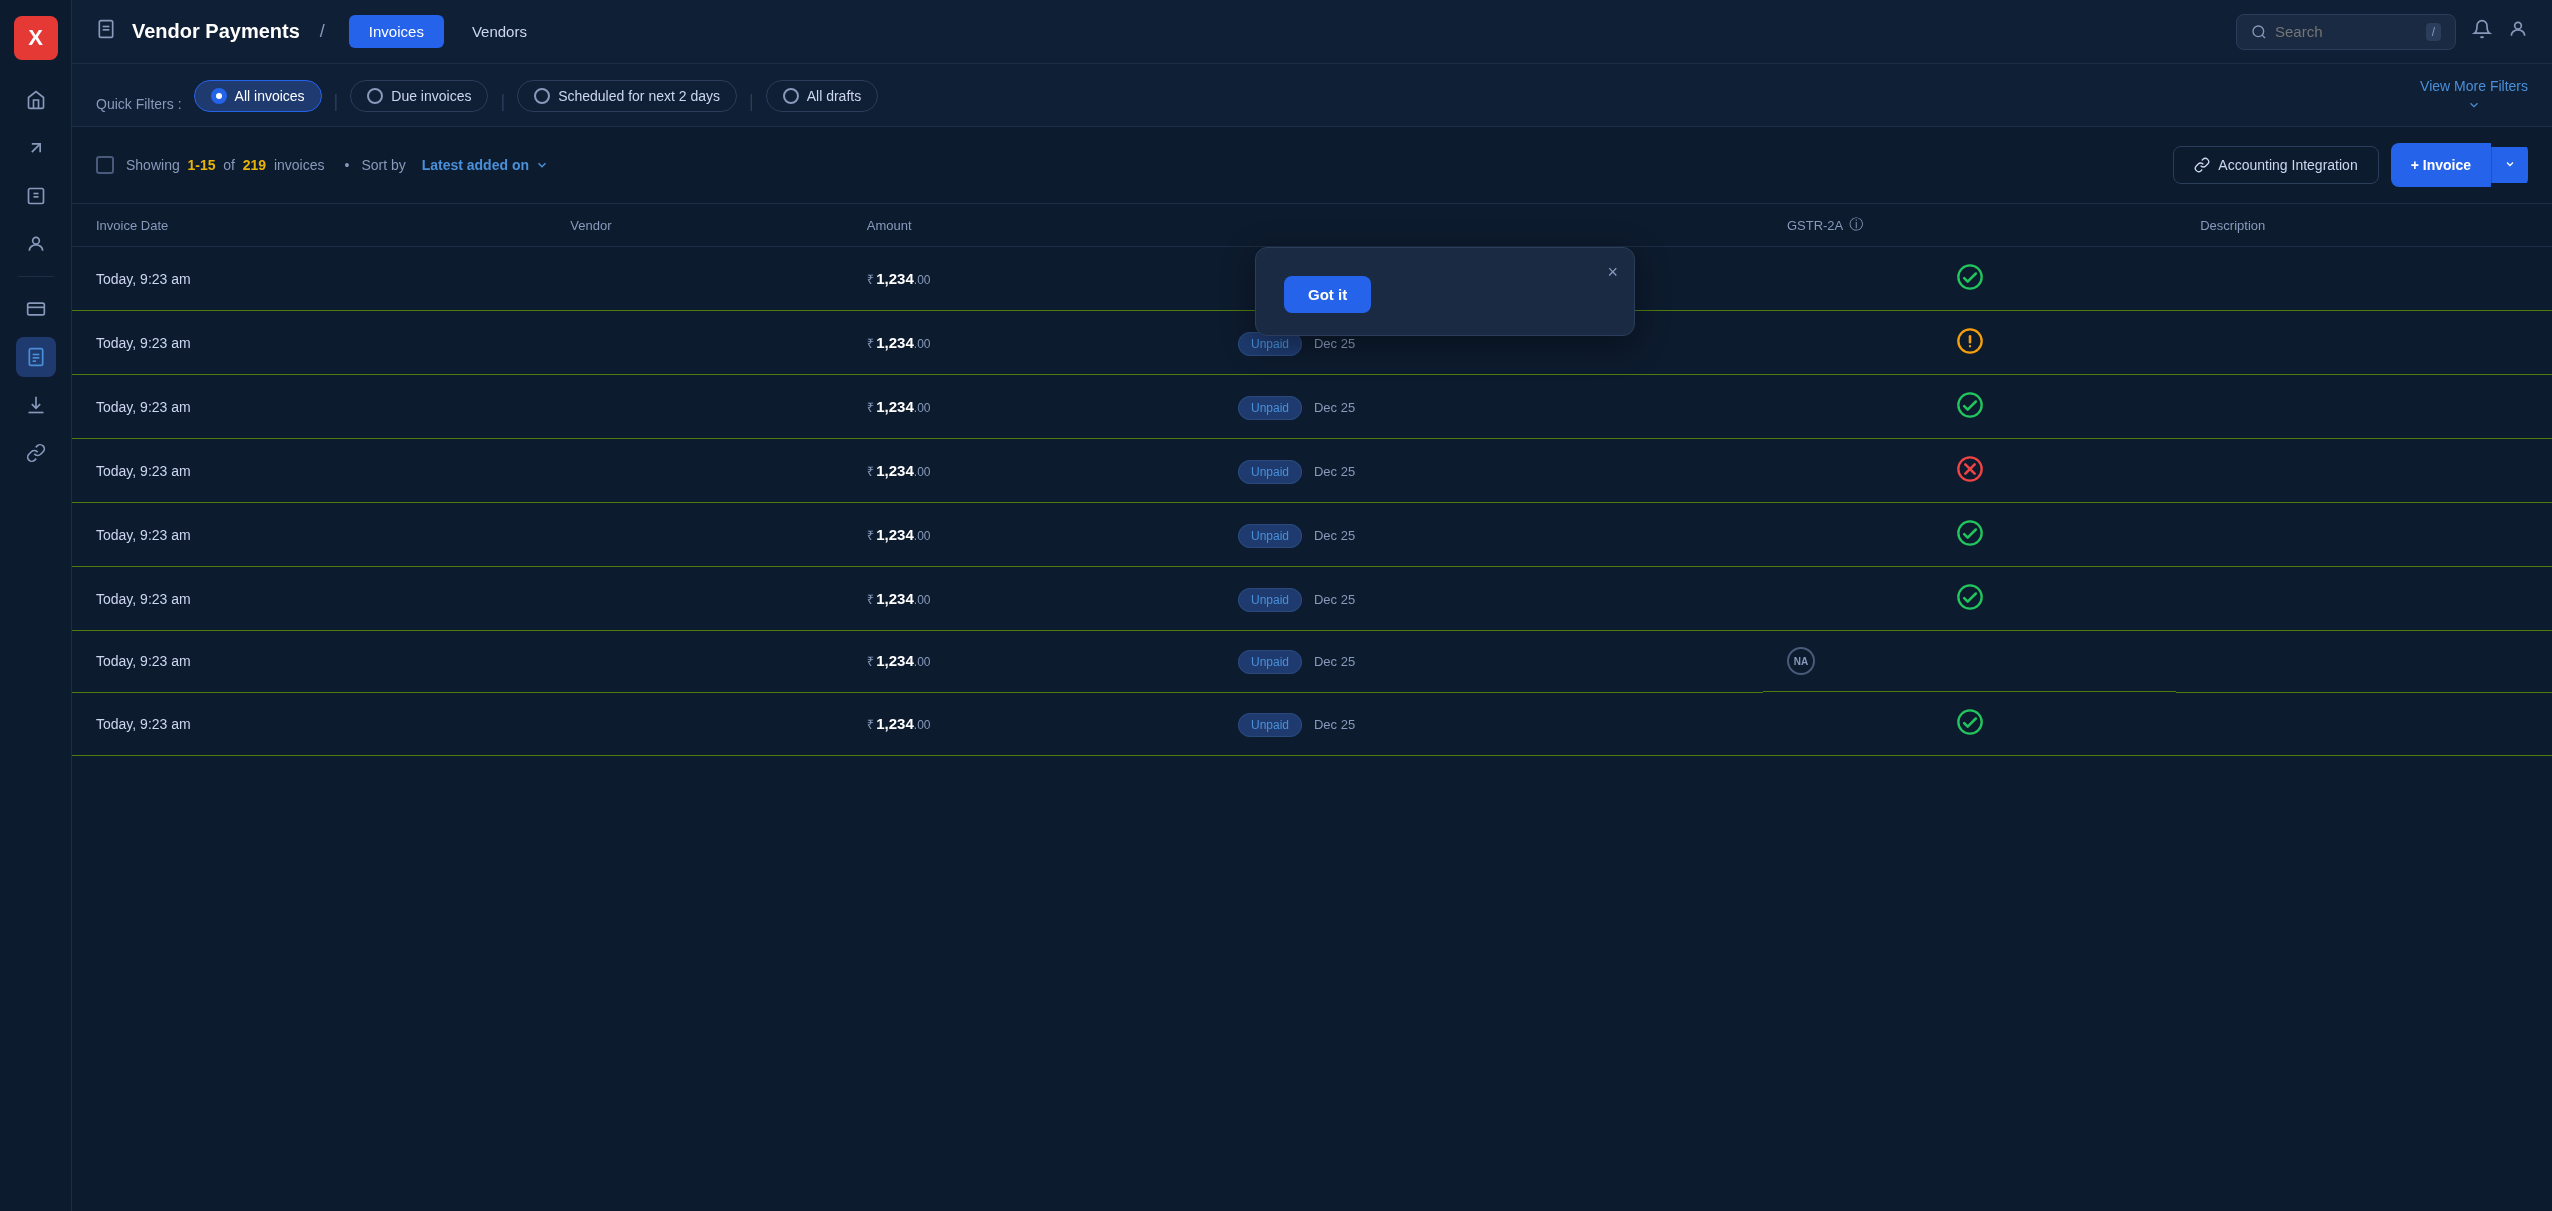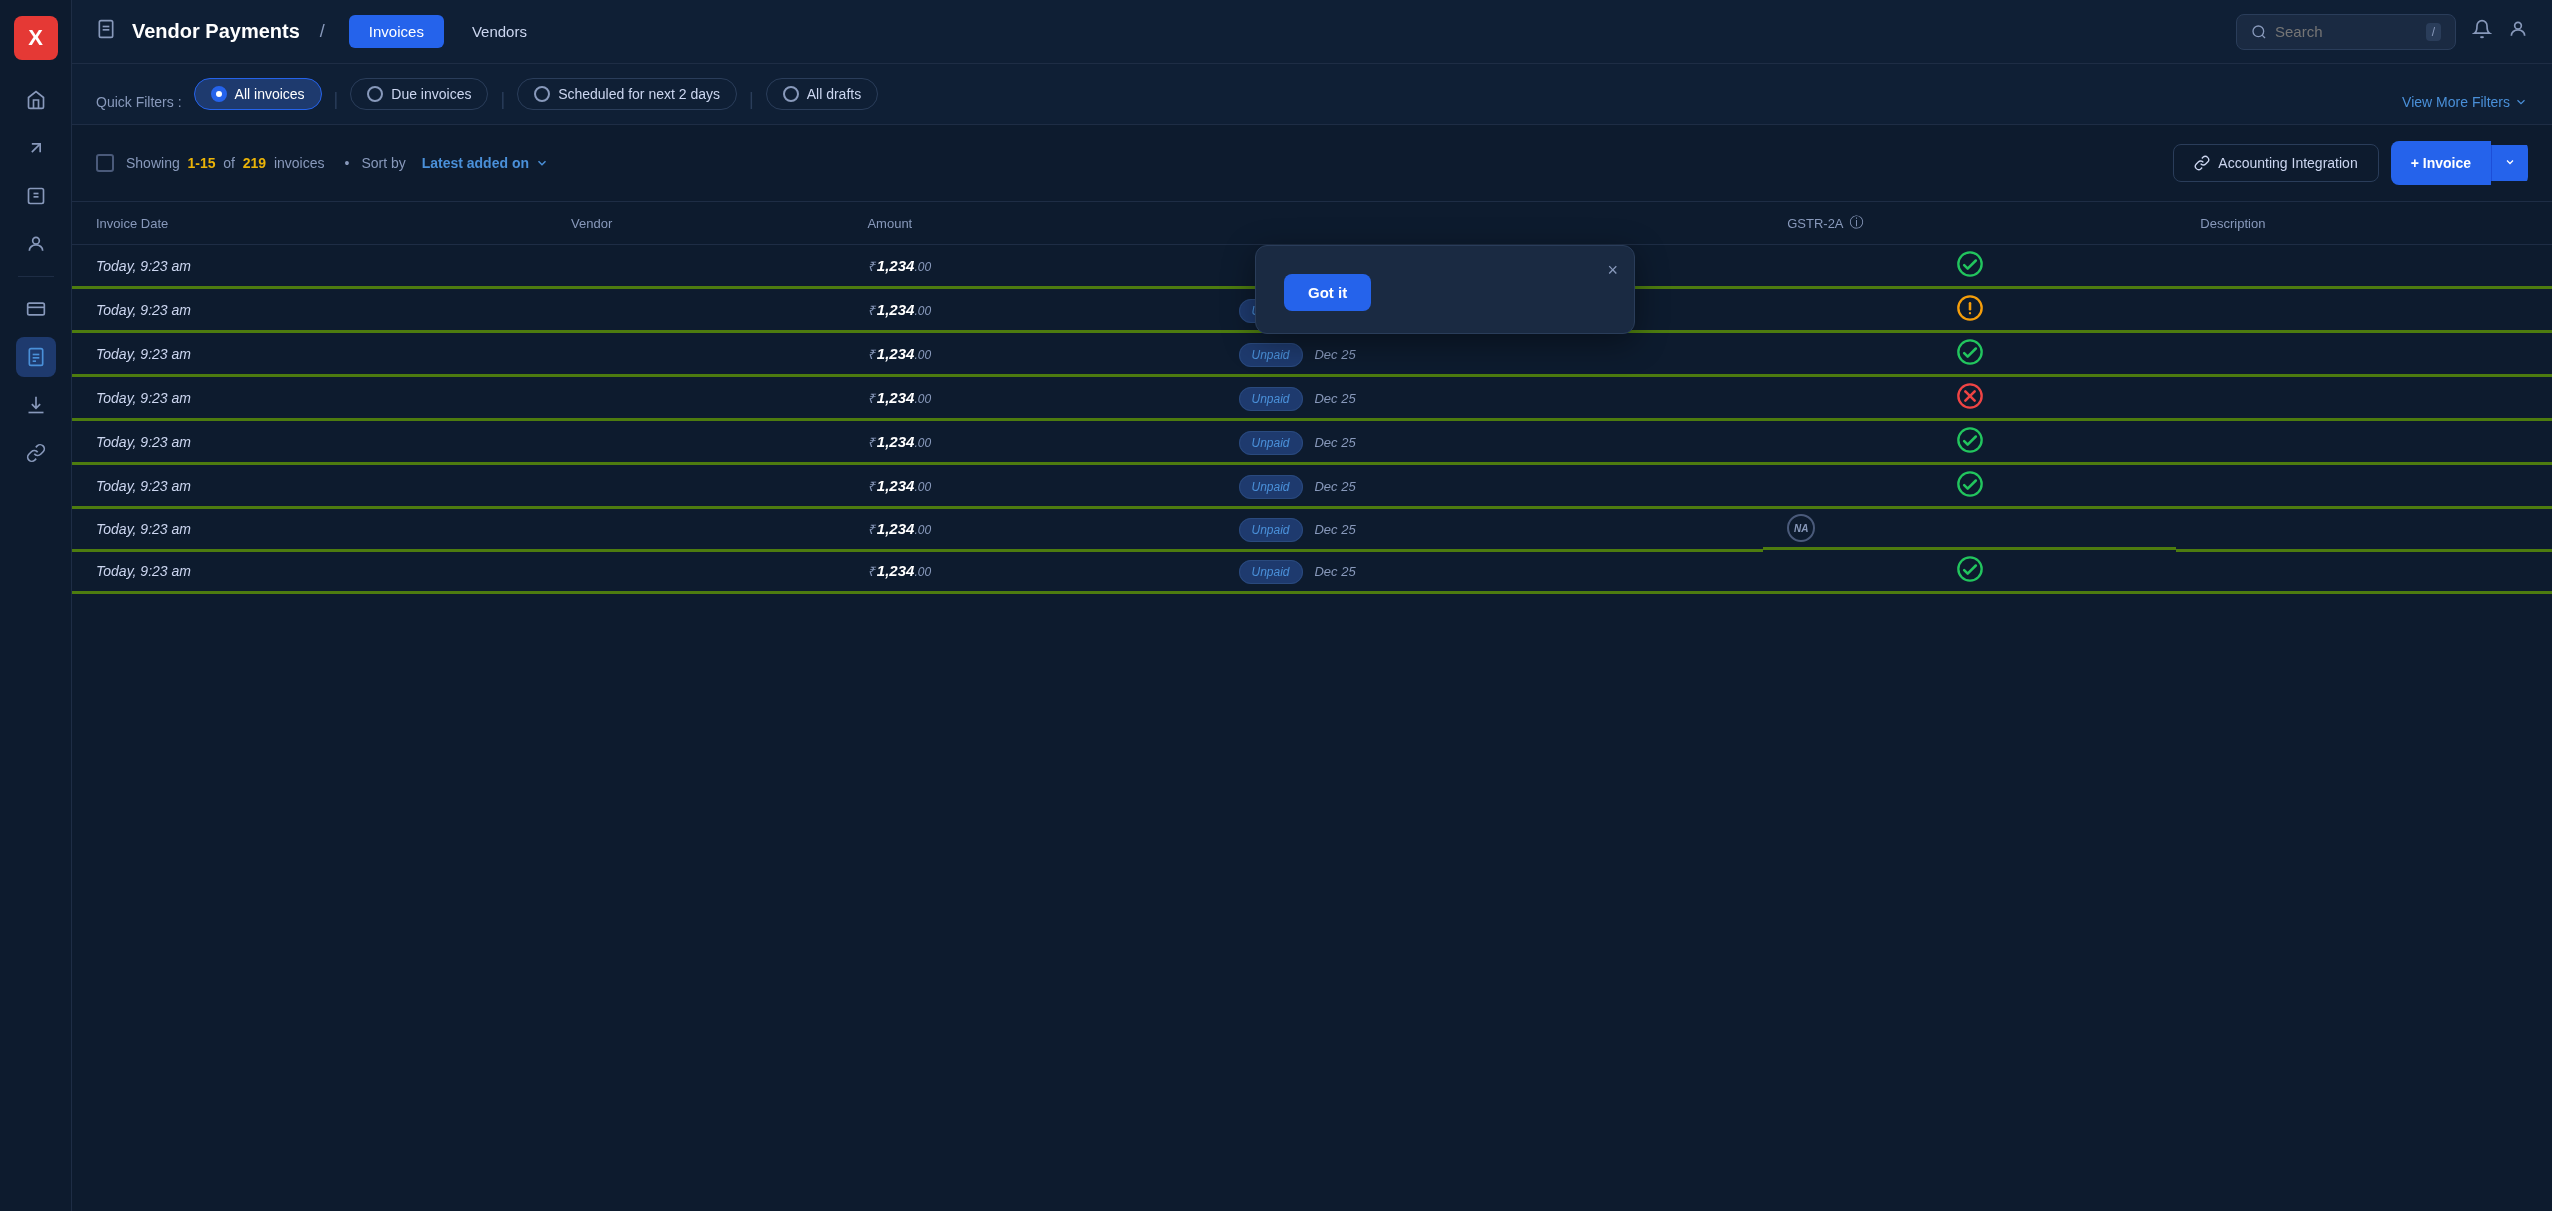--- a/index.html
+++ b/index.html
@@ -207,20 +207,21 @@
       border-radius: 50%;
     }
     .view-more-filters {
       margin-left: auto;
       color: #4a90d9;
       font-size: 14px;
       cursor: pointer;
       display: flex;
       align-items: center;
       gap: 4px;
+      flex-direction: column;
     }
 
     
     .table-area {
       flex: 1;
       overflow: auto;
       padding: 0;
       position: relative;
     }
 
@@ -312,25 +313,24 @@
     }
     .data-table th {
       text-align: left;
       color: #8899bb;
       font-size: 13px;
       font-weight: 500;
       padding: 12px 24px;
       border-bottom: 1px solid #1e2d45;
     }
     .data-table td {
-      padding: 5px 24px;
-      border-bottom: 3px solid #4d7c0f;
+      padding: 16px 24px;
+      border-bottom: 1px solid #4d7c0f;
       font-size: 14px;
       color: #ccd6f0;
-      font-style: italic;
     }
     .amount-cell {
       color: #ccd6f0;
     }
     .amount-cell .amount-bold {
       font-weight: 700;
       font-size: 15px;
       color: #fff;
     }
     .amount-cell .amount-small {

